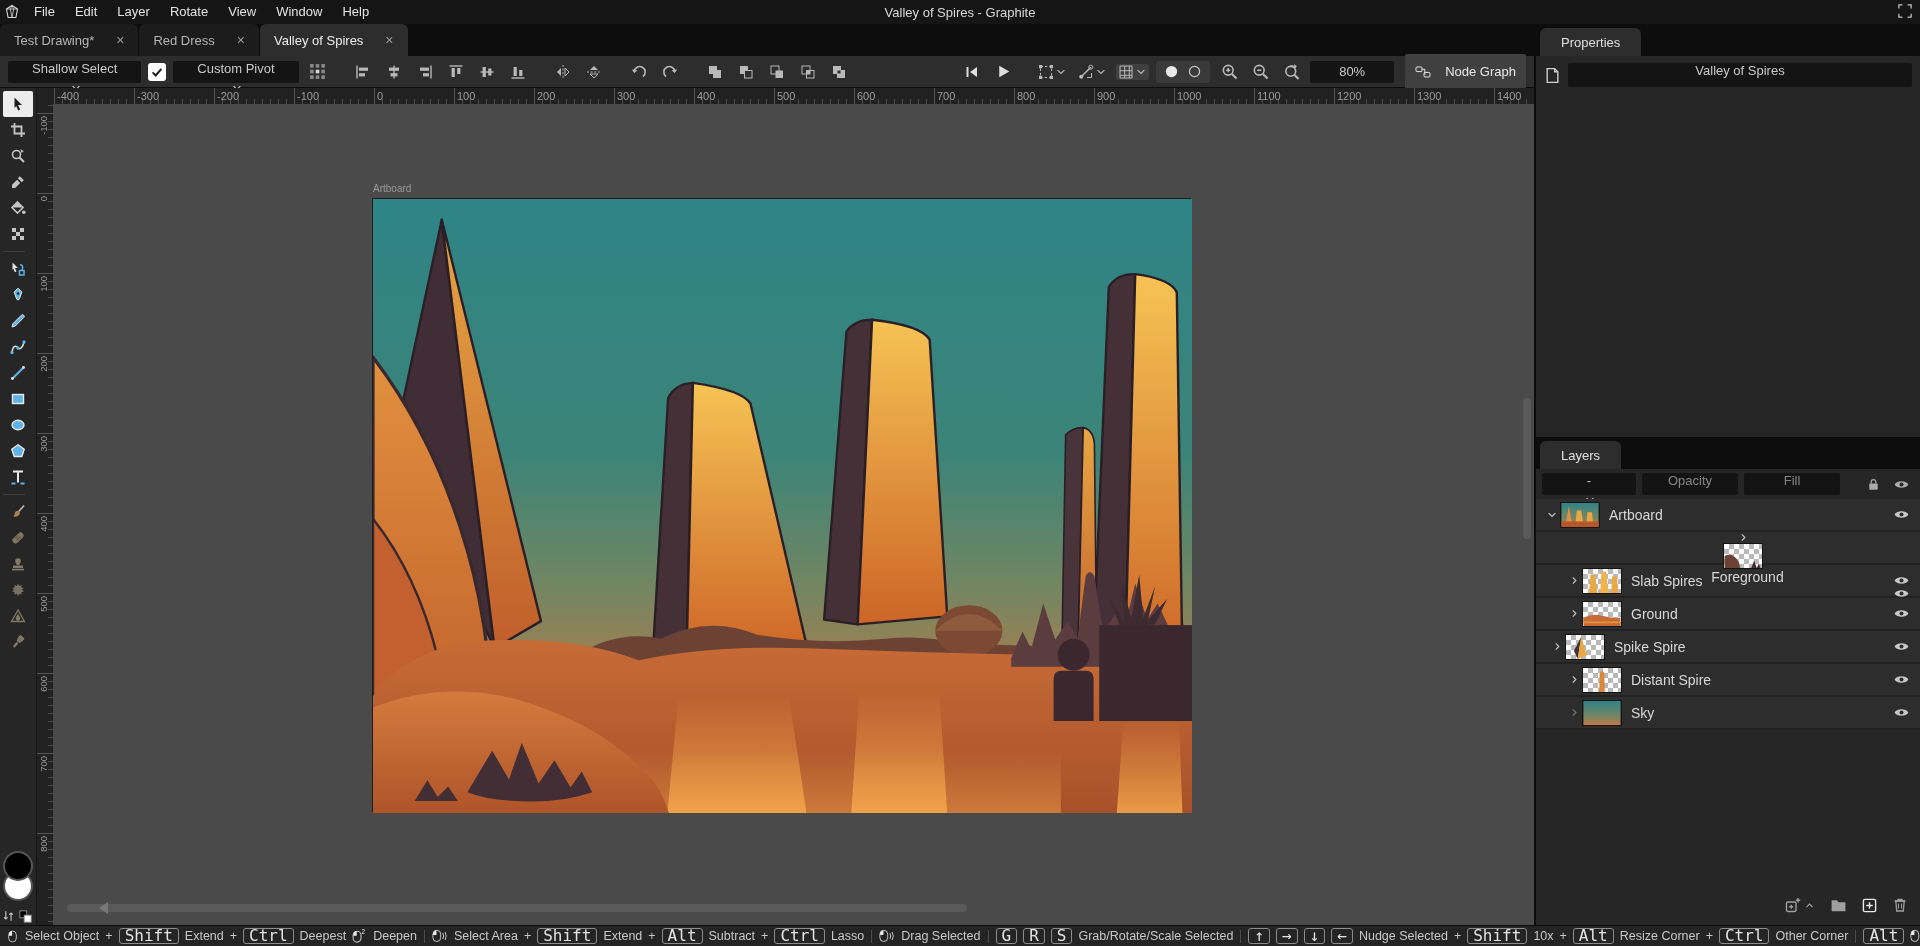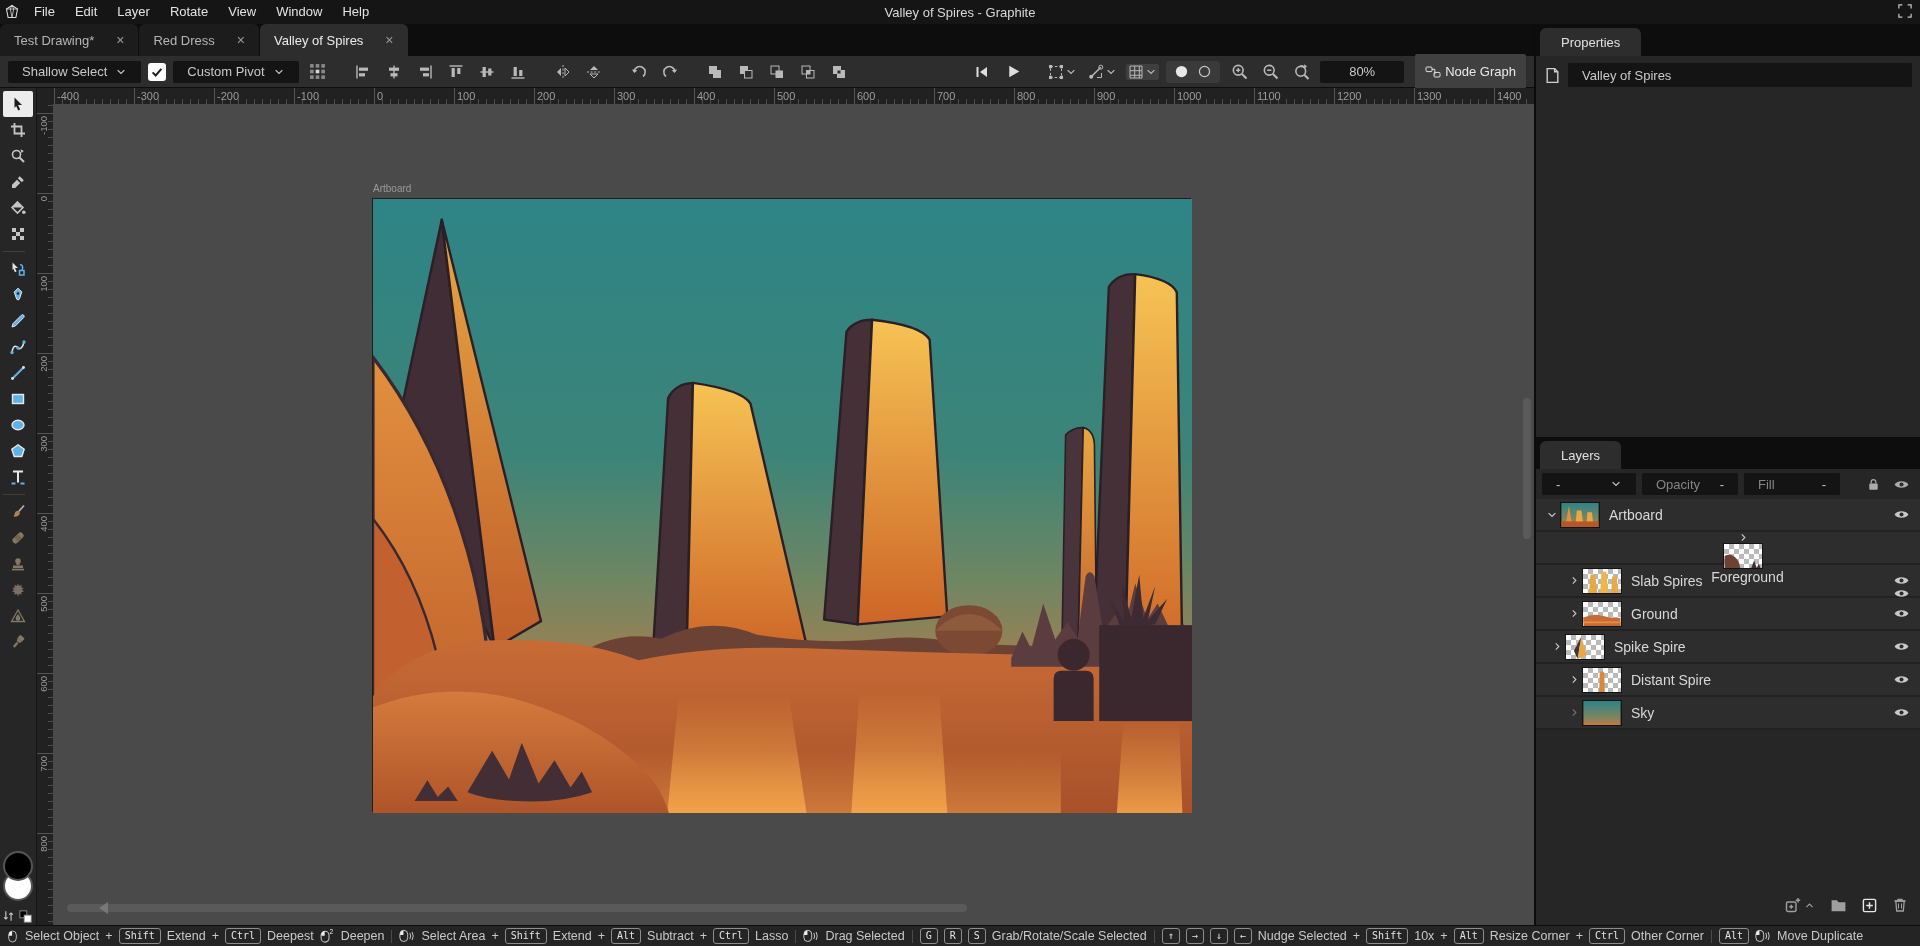--- a/index.html
+++ b/index.html
@@ -23,31 +23,31 @@
   .tabbar{height:32px;background:#0d0d0d;display:flex;align-items:stretch;}
   .tab{display:flex;align-items:center;gap:18px;padding:0 10px 0 14px;background:#1c1c1c;color:#b5b5b5;
        border-radius:6px 6px 0 0;margin-right:1px;}
   .tab.active{background:#2d2d2d;color:#ececec;}
   .tab-close{color:#9a9a9a;font-size:14px;line-height:1;padding:2px 4px;}
 
   
   .optionsbar{height:32px;background:#2d2d2d;border-bottom:1px solid #0d0d0d;display:flex;align-items:center;
               padding:0 8px;gap:7px;}
   .field{background:#141414;border-radius:2px;height:22px;display:flex;align-items:center;gap:6px;
-         padding:0 14px;color:#c9c9c9;white-space:nowrap;}
+         padding:0 24px;color:#c9c9c9;white-space:nowrap;flex-direction:column;}
   .field .chev{display:flex;margin-left:2px;}
   .checkbox{width:18px;height:18px;background:#fff;border-radius:3px;display:flex;align-items:center;justify-content:center;}
   .ibtn{width:24px;height:24px;display:flex;align-items:center;justify-content:center;color:#b9b9b9;border-radius:2px;}
   .drop{display:flex;align-items:center;color:#b9b9b9;gap:1px;padding:0 2px;border-radius:2px;}
   .drop.pressed{background:#3f3f3f;}
   .gap-l{margin-left:14px;} .gap-s{margin-left:4px;}
   .right-tools{margin-left:auto;display:flex;align-items:center;gap:7px;}
   .pill{display:flex;align-items:center;gap:8px;background:#3a3a3a;border-radius:3px;height:22px;padding:0 8px;}
   .zoomfield{width:84px;justify-content:center;}
-  .ngbtn{background:#404040;border-radius:2px;height:35px;display:flex;align-items:center;gap:4px;
+  .ngbtn{background:#404040;border-radius:2px;height:35px;display:flex;align-items:center;gap:14px;
          padding:0 10px;color:#e8e8e8;}
 
   
   .main{flex:1;display:flex;position:relative;}
   .toolshelf{width:37px;background:#262626;border-right:1px solid #151515;display:flex;flex-direction:column;
              align-items:center;padding-top:3px;position:relative;}
   .tool{width:30px;height:26px;display:flex;align-items:center;justify-content:center;color:#c5c5c5;border-radius:2px;}
   .tool.active{background:#ececec;color:#1d1d1d;}
   .tool.raster{opacity:.8;}
   .tool-sep{width:22px;height:1px;background:#404040;margin:4px 0;}
@@ -103,21 +103,21 @@
   .layers-bottom{height:40px;display:flex;align-items:center;justify-content:flex-end;gap:15px;
                  padding-right:12px;color:#9f9f9f;flex:none;}
   .lb-add{display:flex;align-items:center;gap:3px;}
 
   
   .statusbar{height:21px;background:#242424;border-top:1px solid #0c0c0c;display:flex;align-items:center;
              padding:0 6px;gap:7px;font-size:12.5px;color:#c9c9c9;white-space:nowrap;overflow:hidden;}
   .sb-group{display:flex;align-items:center;gap:6px;}
   .sb-sep{width:1px;height:13px;background:#4a4a4a;flex:none;}
   .kbd{border:1px solid #8d8d8d;border-radius:3px;height:16px;line-height:14px;padding:0 5px;
-       font-family:"DejaVu Sans Mono",monospace;font-size:10px;color:#e4e4e4;}
+       font-family:"DejaVu Sans Mono",monospace;font-size:16px;color:#e4e4e4;}
   .sb-ic{display:flex;align-items:center;}
 </style>
 </head>
 <body>
 
 <div class="app">
 
   <div class="titlebar">
     <div class="logo">
         <svg width="16" height="16" viewBox="0 0 16 16" fill="none">

